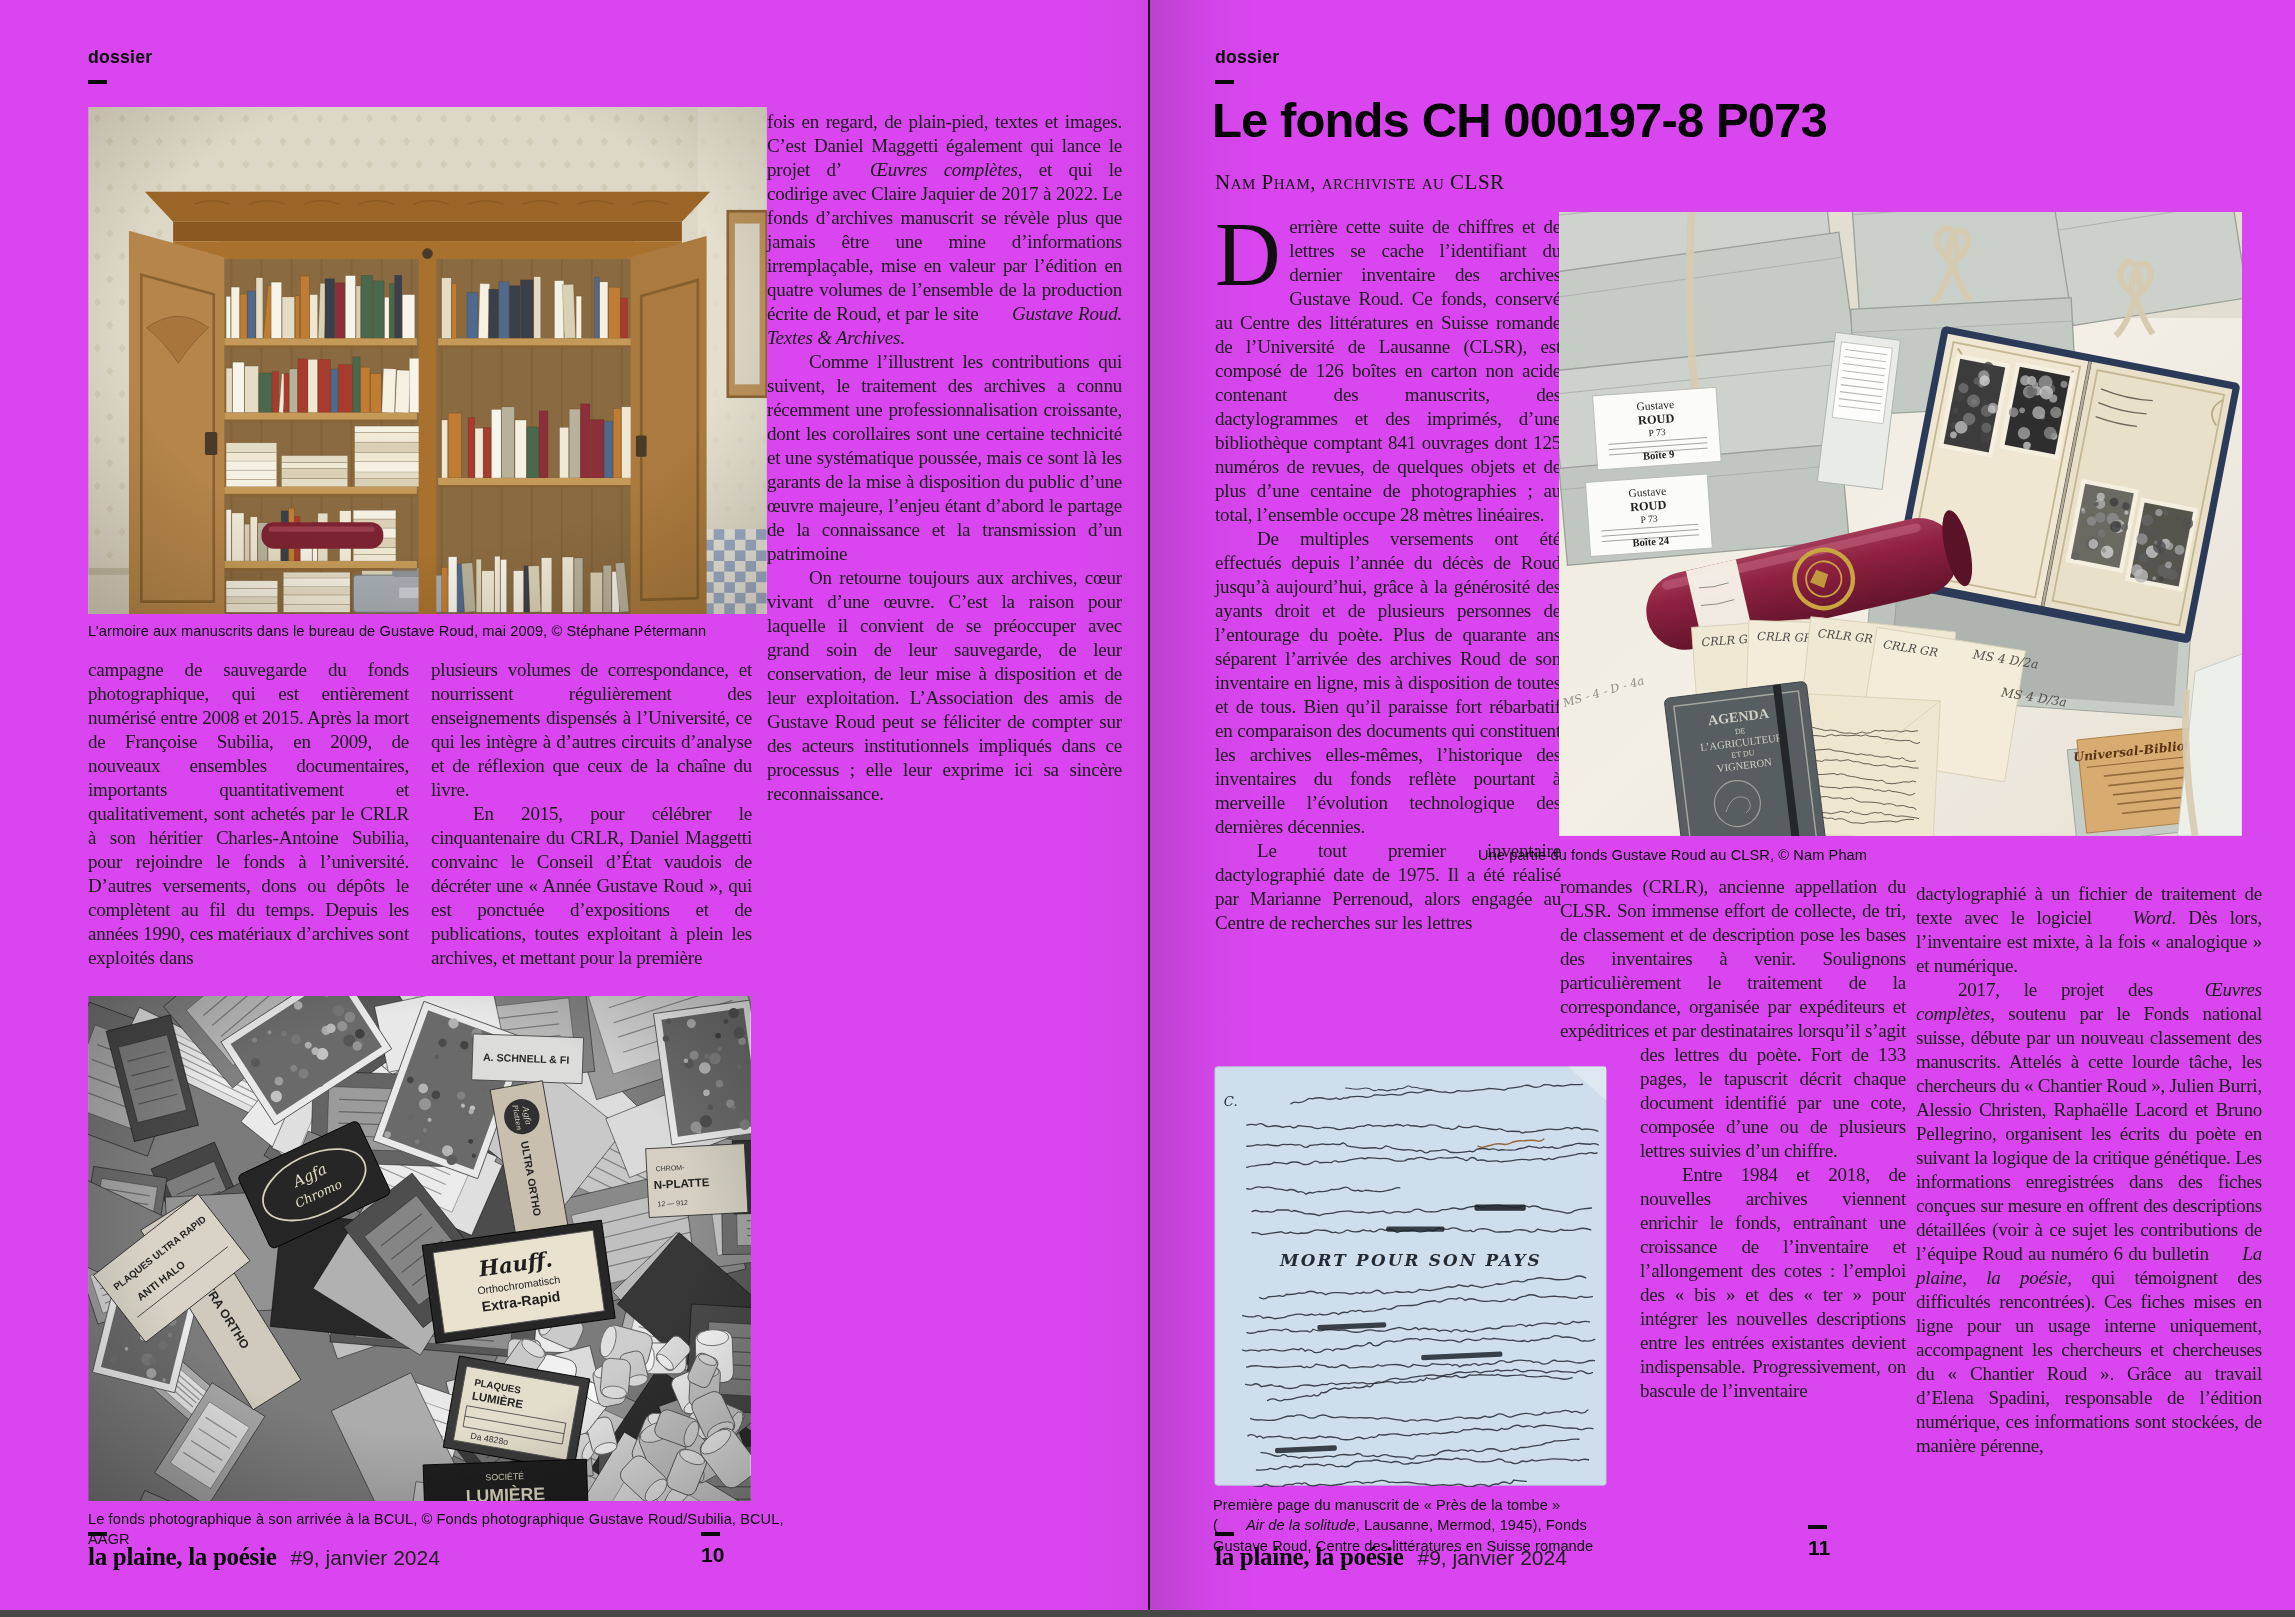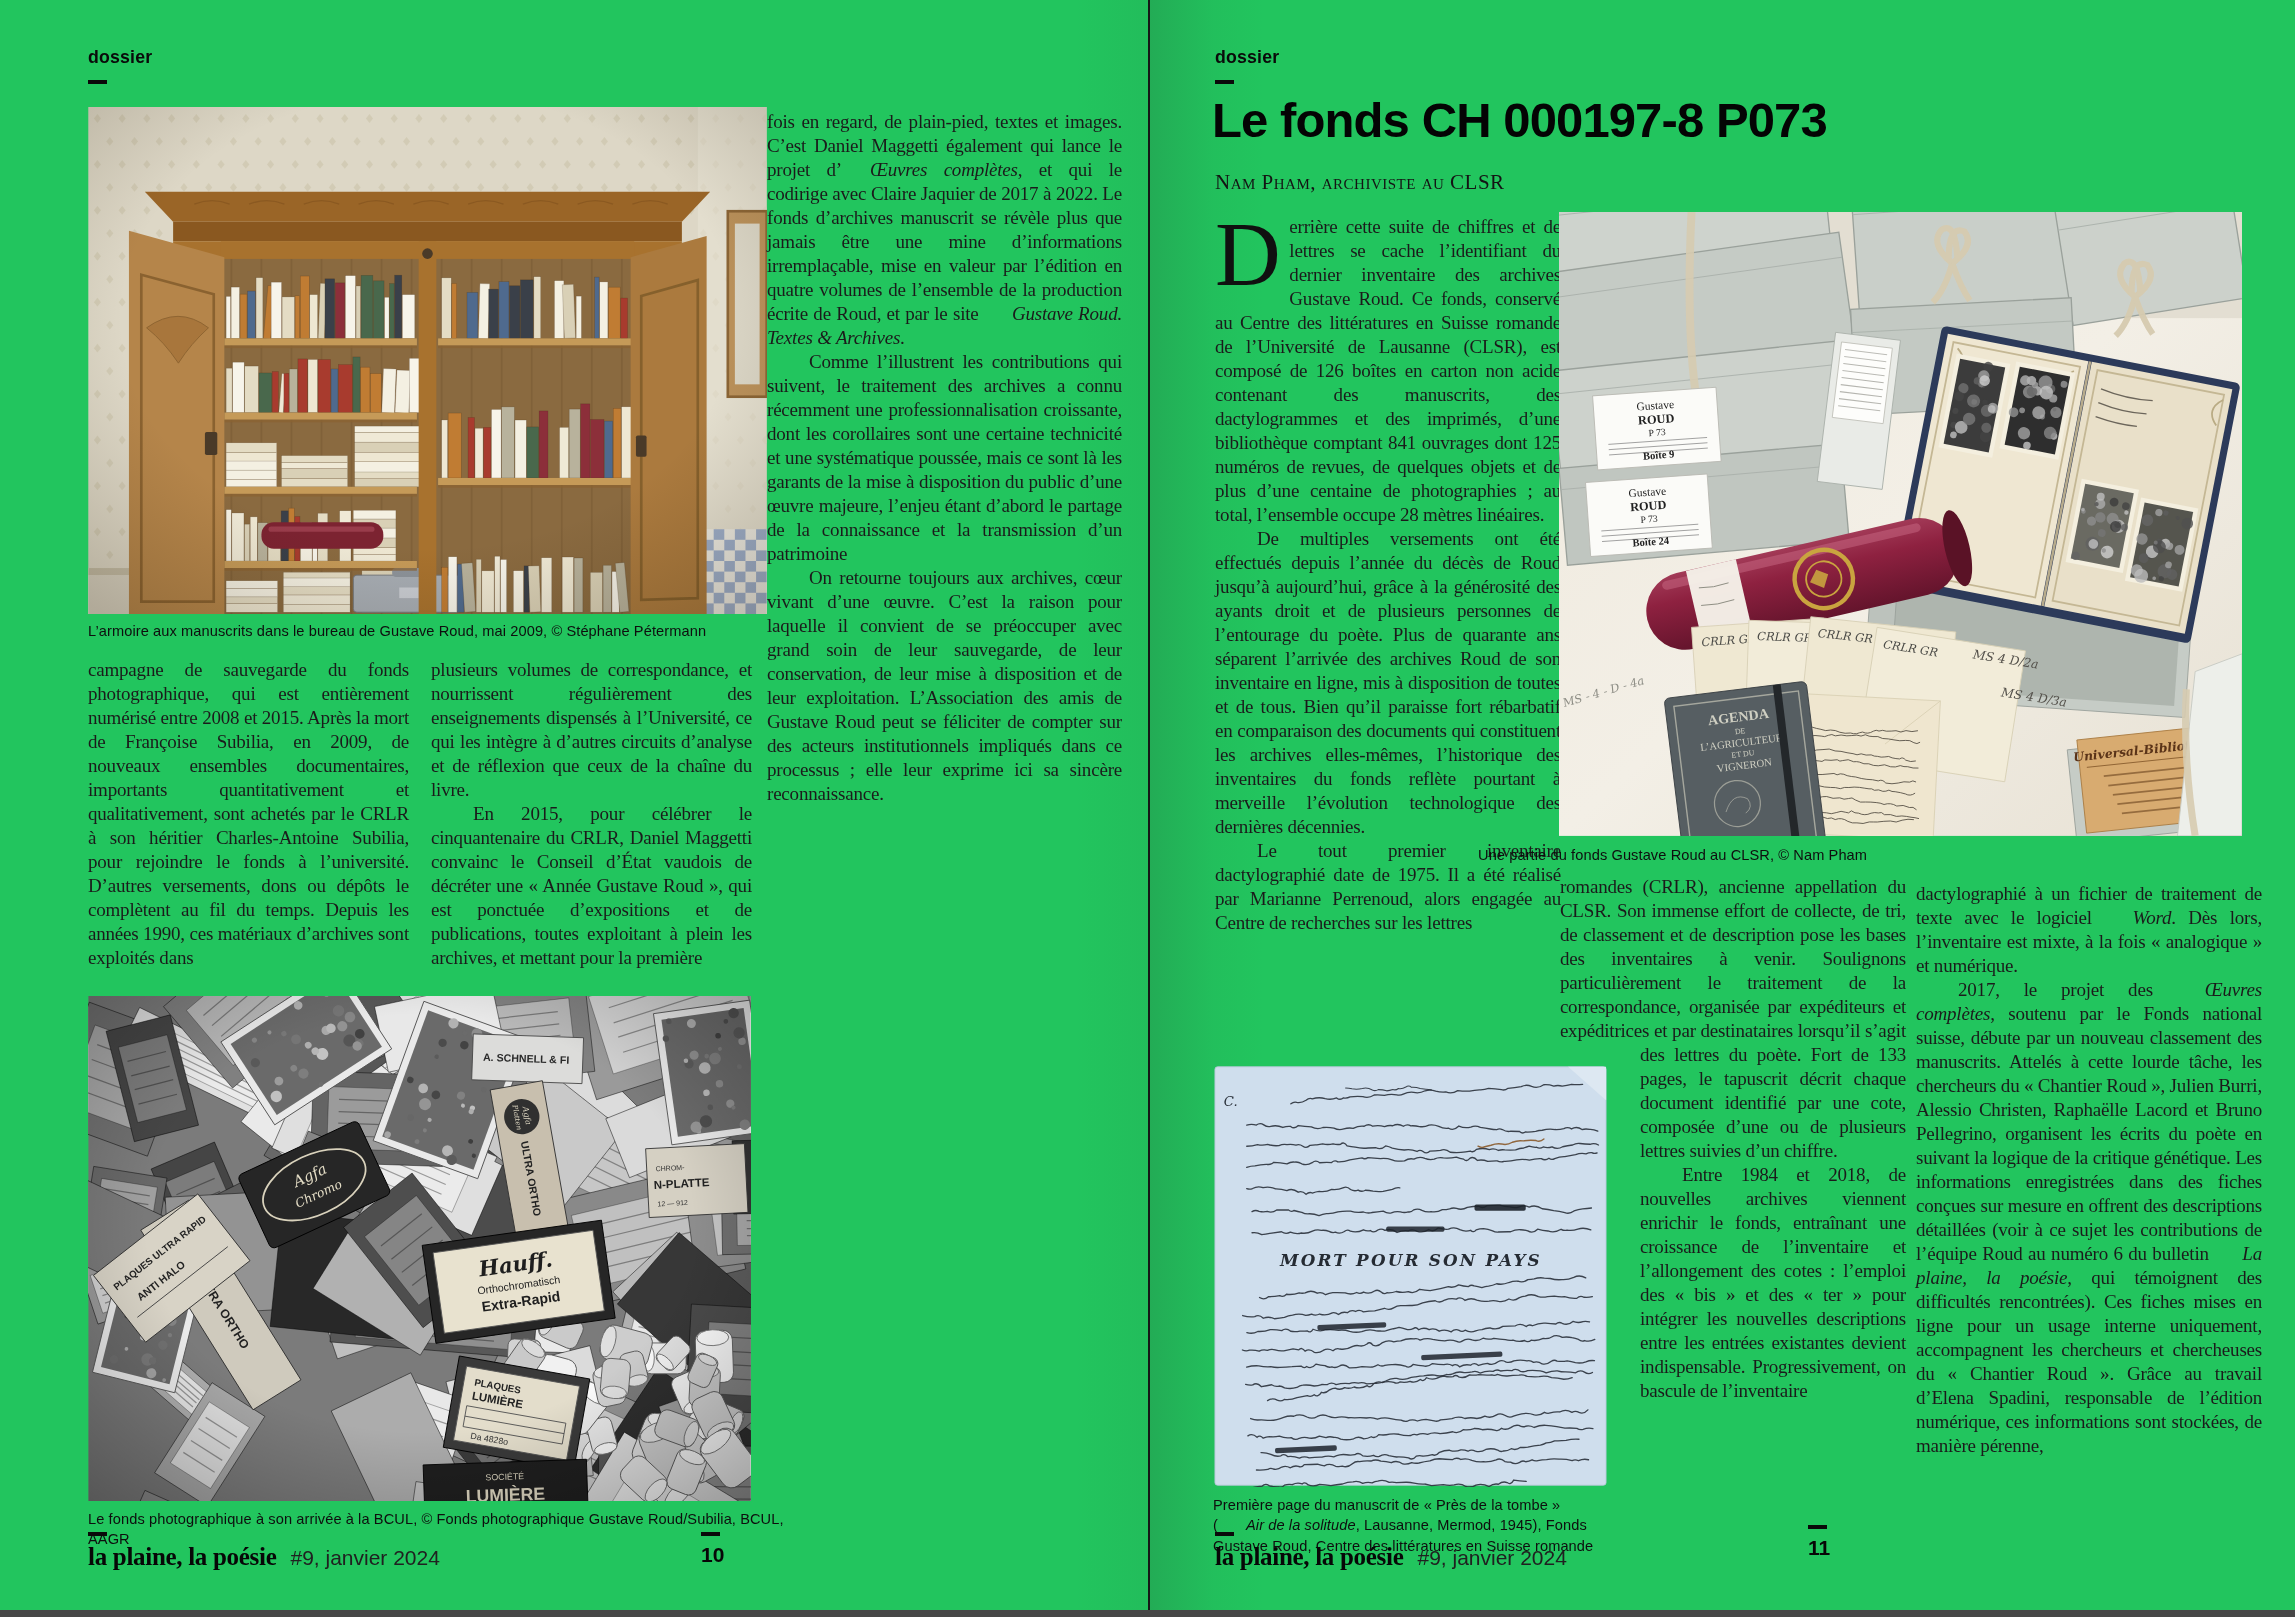--- a/index.html
+++ b/index.html
@@ -1,16 +1,16 @@
 <!DOCTYPE html>
 <html lang="fr" style="font-size:14px"><head>
 <meta charset="utf-8">
 <style>
   html,body{margin:0;padding:0;background:#fcfcfb;}
-  .spread{position:relative;width:2295px;height:1618px;background:#22c55e;overflow:hidden;
+  .spread{position:relative;width:2295px;height:1618px;background:#d946ef;overflow:hidden;
           font-family:"Liberation Serif",serif;color:#1c1c1c;}
   .abs{position:absolute;}
   
   .doslbl{font:700 17.7px/1 "Liberation Sans",sans-serif;color:#0a0a0a;letter-spacing:0.2px;}
   .dash{width:19.4px;height:3.5px;background:#0a0a0a;}
   
   .colp{font-size:19px;line-height:24px;letter-spacing:-0.2px;color:#1b1b1b;}
   .colp p{margin:0;text-align:justify;}
   .colp p.ind{text-indent:42px;}
   .it{font-style:italic;margin-left:28px;}

